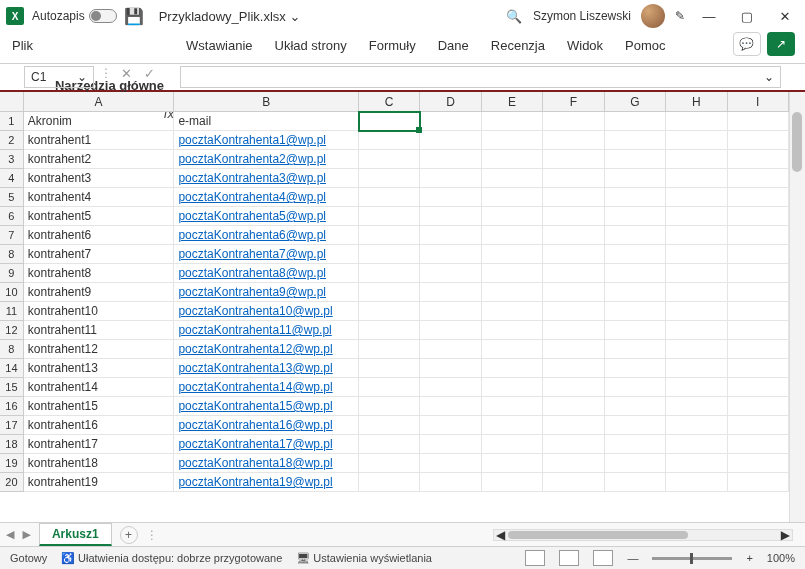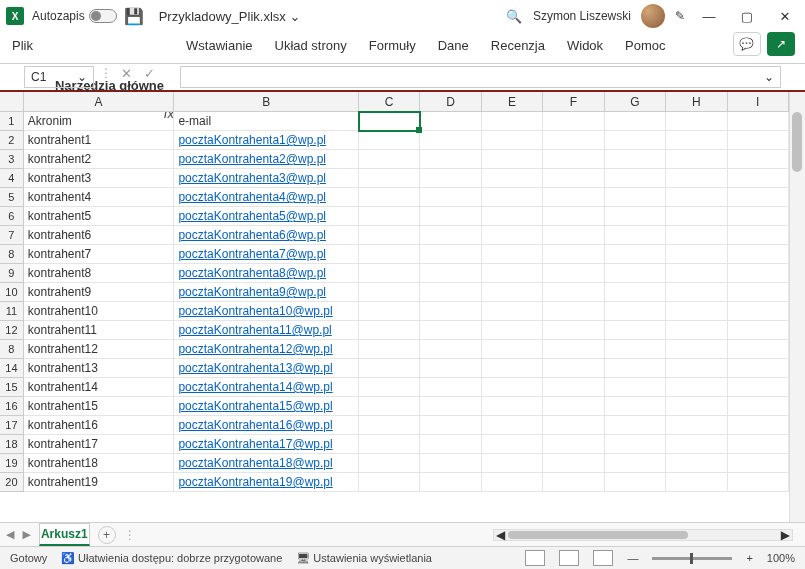--- a/index.html
+++ b/index.html
@@ -40,21 +40,21 @@
 .row-h { width: 24px; background: #f3f3f3; border-right: 1px solid #ccc; border-bottom: 1px solid #ccc; display: flex; align-items: center; justify-content: center; font-size: 11px; }
 .cell { border-right: 1px solid #e5e5e5; border-bottom: 1px solid #e5e5e5; padding: 0 4px; display: flex; align-items: center; font-size: 12px; overflow: visible; white-space: nowrap; }
 .cell.link { color: #0563c1; text-decoration: underline; }
 .cell.selected { outline: 2px solid #107c41; outline-offset: -1px; position: relative; }
 .cell.selected::after { content: ""; position: absolute; right: -3px; bottom: -3px; width: 6px; height: 6px; background: #107c41; }
 .vscroll { width: 16px; background: #f3f3f3; border-left: 1px solid #ddd; position: relative; }
 .vthumb { position: absolute; top: 20px; left: 2px; width: 10px; height: 60px; background: #c0c0c0; border-radius: 5px; }
 
 .sheet-tabs { height: 24px; display: flex; align-items: center; border-top: 1px solid #d0d0d0; background: #f8f8f8; padding: 0 6px; gap: 8px; }
 .sheet-nav { color: #888; font-size: 11px; }
-.sheet-tab { padding: 3px 1px; background: #fff; border: 1px solid #ccc; border-bottom: 2px solid #107c41; font-size: 12px; color: #107c41; font-weight: 600; }
+.sheet-tab { padding: 3px 12px; background: #fff; border: 1px solid #ccc; border-bottom: 2px solid #107c41; font-size: 12px; color: #107c41; font-weight: 600; }
 .add-sheet { width: 18px; height: 18px; border: 1px solid #ccc; border-radius: 50%; display: flex; align-items: center; justify-content: center; font-size: 12px; color: #666; }
 .hscroll { flex: 1; max-width: 300px; height: 12px; background: #f0f0f0; border: 1px solid #ddd; margin-left: auto; margin-right: 6px; position: relative; display: flex; align-items: center; justify-content: space-between; padding: 0 2px; }
 .hthumb { position: absolute; left: 14px; top: 1px; height: 8px; width: 180px; background: #c0c0c0; border-radius: 4px; }
 
 .status-bar { height: 23px; display: flex; align-items: center; background: #f3f3f3; border-top: 1px solid #d0d0d0; padding: 0 10px; gap: 14px; font-size: 11px; color: #444; }
 .status-bar .spacer { flex: 1; }
 .view-btn { width: 20px; height: 16px; border: 1px solid #999; background: #fff; }
 .zoom-slider { width: 80px; height: 3px; background: #999; position: relative; }
 .zoom-slider::after { content: ""; position: absolute; left: 38px; top: -4px; width: 3px; height: 11px; background: #555; }
 .divider-v { color: #aaa; }

